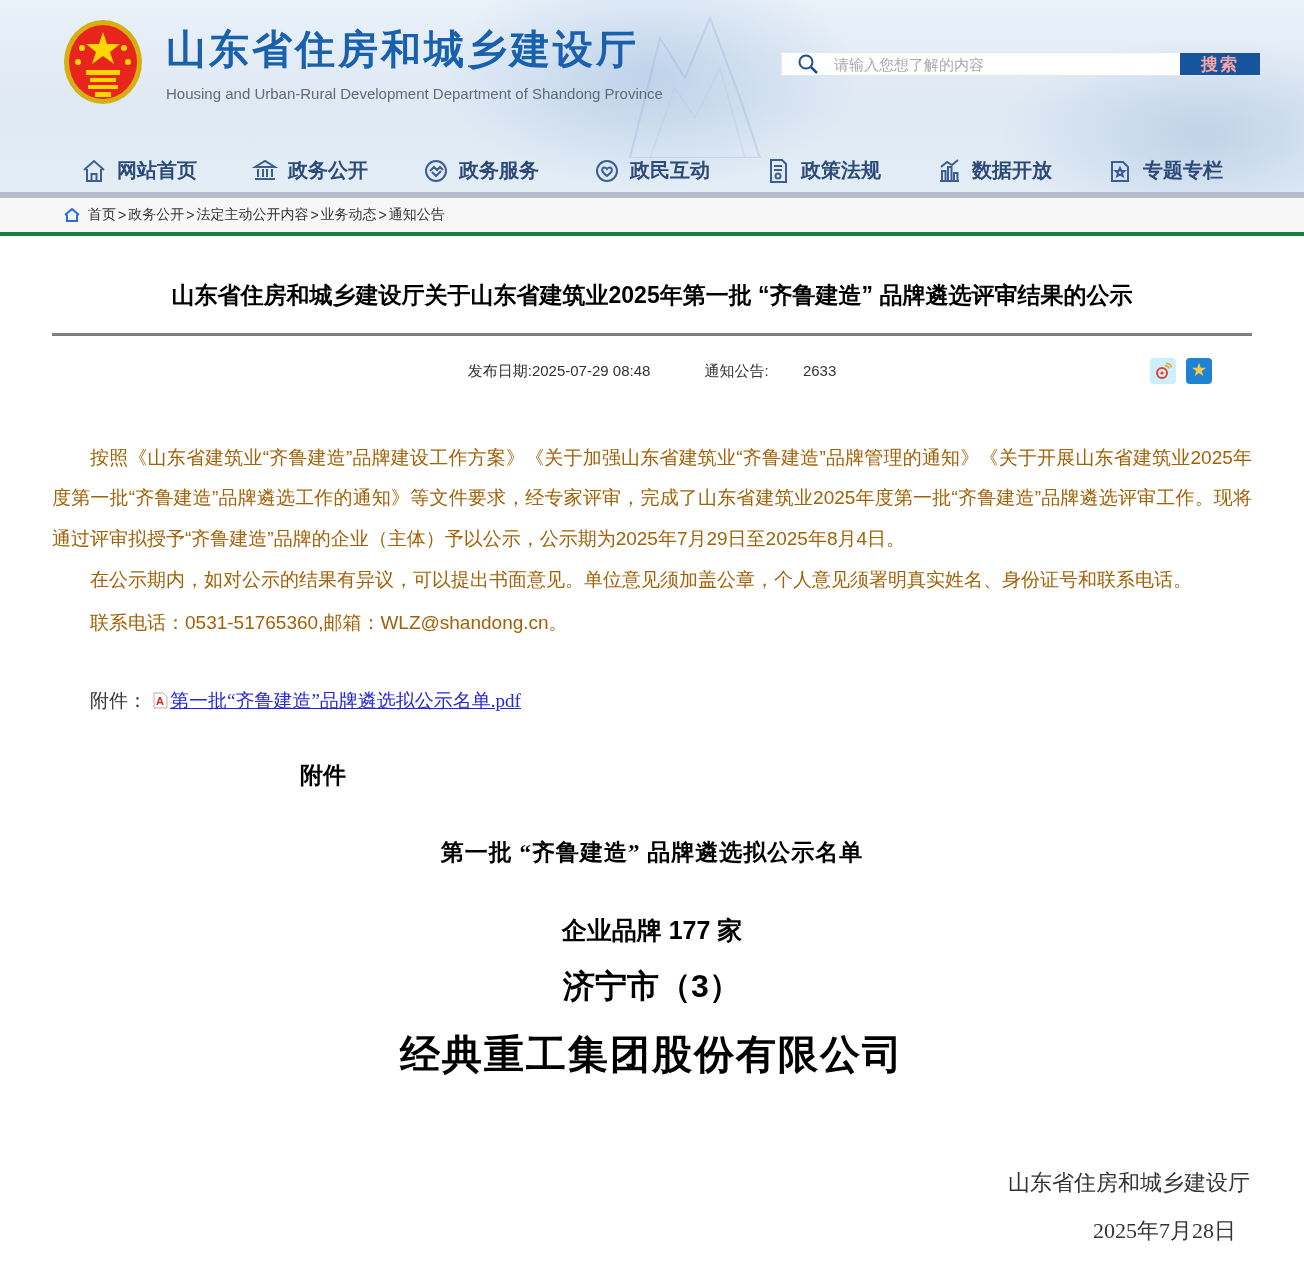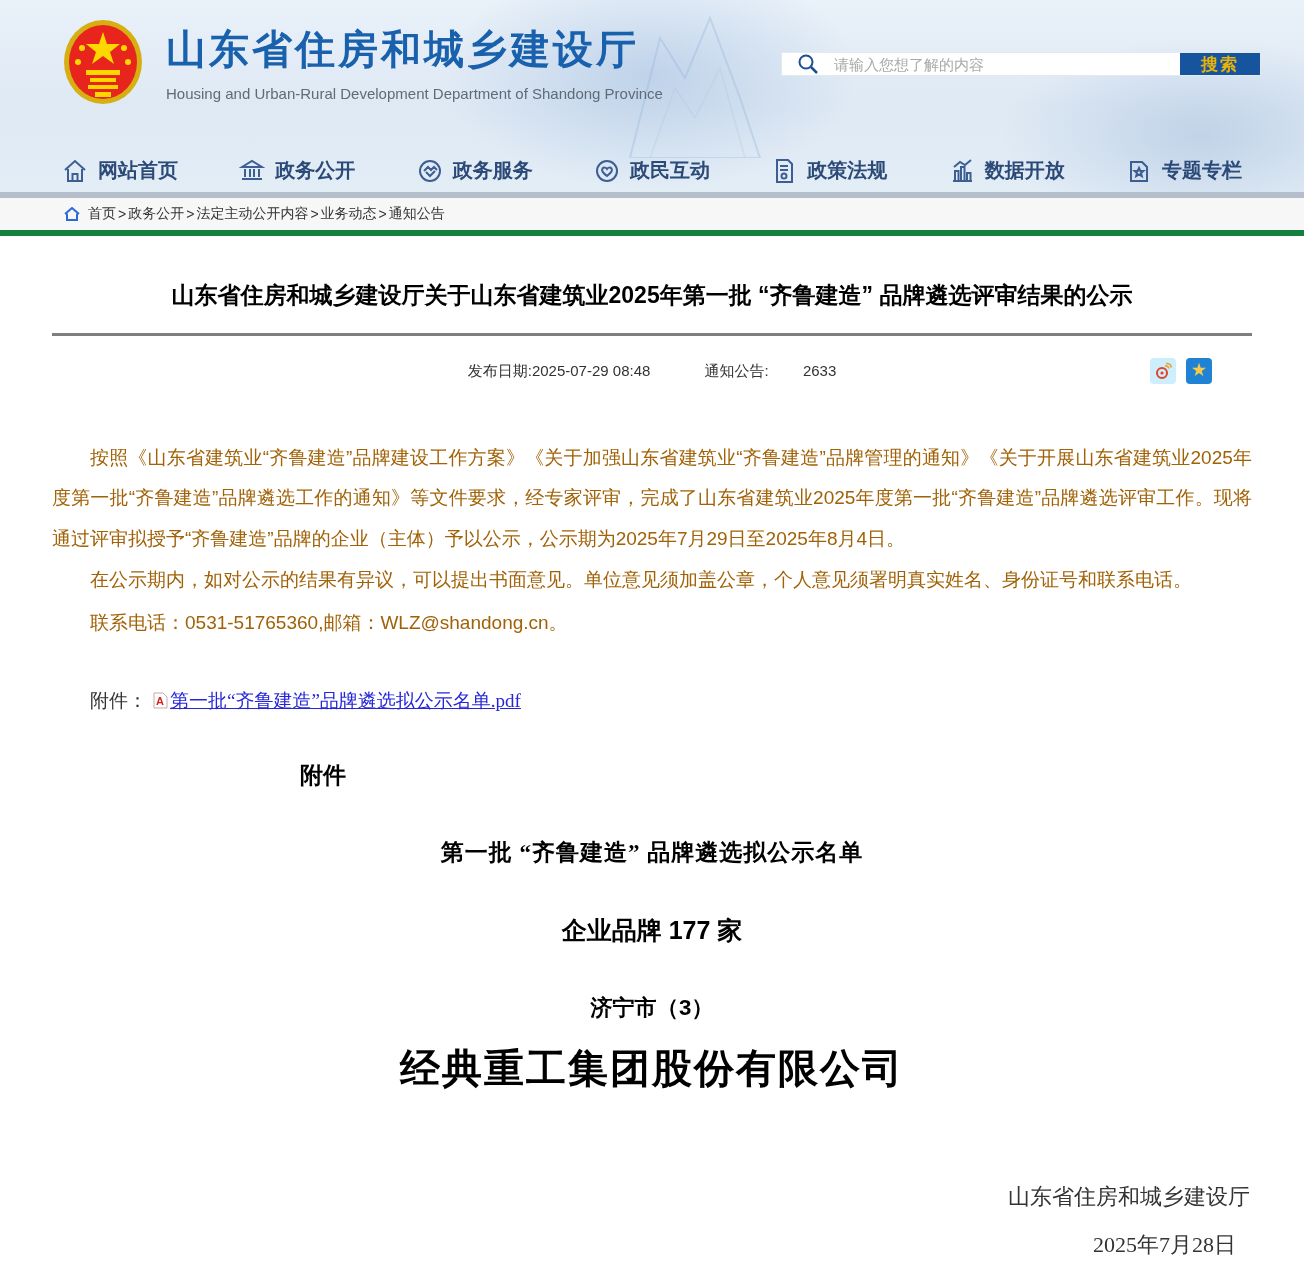--- a/index.html
+++ b/index.html
@@ -18,33 +18,33 @@
   .banner-left { position:absolute; left:62px; top:18px; display:flex; align-items:center; gap:22px; }
   .emblem { width:82px; height:88px; flex:0 0 auto; }
   .site-title { font-size:40px; font-weight:bold; color:#1961ac; letter-spacing:3px; }
   .site-sub { font-size:15px; color:#5f6b78; margin-top:8px; }
 
   .search { position:absolute; right:44px; top:53px; width:478px; height:22px; display:flex;
     background:#fff; box-shadow:0 0 0 1px #e3e9f0; }
   .search .s-icon { width:52px; display:flex; align-items:center; justify-content:center; }
   .search input { flex:1; border:none; outline:none; font-size:15px; color:#333; }
   .search input::placeholder { color:#a9a9a9; }
-  .search button { width:80px; border:none; background:#17549e; color:#eab308; font-size:17px;
+  .search button { width:80px; border:none; background:#17549e; color:#fca5a5; font-size:17px;
     font-weight:bold; cursor:pointer; letter-spacing:2px; }
 
   nav { position:absolute; left:0; bottom:8px; width:100%; display:flex;
-    justify-content:space-between; padding:0 62px; }
+    justify-content:space-between; padding:0 81px; }
   .nav-item { display:flex; align-items:center; gap:10px; cursor:pointer; }
   .nav-item .nv-icon { color:#3c5e92; display:flex; }
   .nav-item .nv-label { font-size:20px; font-weight:bold; color:#2c4a77; }
 
   .gray-bar { width:100%; height:6px; background:#b5bfcb; }
 
   
-  .breadcrumb { width:100%; height:38px; background:#f7f7f7; border-bottom:6px solid #15803d;
+  .breadcrumb { width:100%; height:38px; background:#f7f7f7; border-bottom:4px solid #15803d;
     display:flex; align-items:center; padding-left:64px; font-size:14px; color:#333; gap:2px; }
   .breadcrumb .bc-home { display:flex; margin-right:6px; }
   .crumb { cursor:pointer; }
   .bc-sep { color:#333; }
 
   
   .content { width:1200px; margin:0 auto; padding-top:42px; }
   .art-title { text-align:center; font-size:23px; font-weight:bold; color:#000; line-height:1.5; }
   .title-rule { border:none; border-top:3px solid #7f7f7f; margin-top:20px; }
 
@@ -67,22 +67,22 @@
     color:#333; text-indent:2em; display:flex; align-items:center; }
   .pdf-icon { display:inline-flex; margin:0 2px 0 6px; }
   .attach-link { color:#2626d9; text-decoration:underline; cursor:pointer; text-indent:0; }
 
   
   .pdf-preview { margin-top:46px; color:#000; }
   .pdf-heading { margin-left:248px; font-size:23px; font-weight:bold; }
   .pdf-title { text-align:center; margin-top:46px; font-family:"Liberation Serif", serif;
     font-size:23px; font-weight:bold; letter-spacing:1px; }
   .pdf-subtitle { text-align:center; margin-top:46px; font-size:25px; font-weight:bold; }
-  .pdf-city { text-align:center; margin-top:46px; font-family:Liberation Mono, monospace;
-    font-size:22px; font-weight:bold; }
+  .pdf-city { text-align:center; margin-top:18px; font-family:Liberation Sans, sans-serif;
+    font-size:32px; font-weight:bold; }
   .pdf-company { text-align:center; margin-top:18px; font-family:"Liberation Serif", serif;
     font-size:40px; font-weight:600; letter-spacing:2px; }
 
   .signature { margin-top:86px; text-align:right; font-family:"Liberation Serif", serif;
     font-size:22px; color:#333; padding-right:2px; }
   .sign-date { margin-top:18px; text-align:right; font-family:"Liberation Serif", serif;
     font-size:22px; color:#333; padding-right:16px; }
 </style>
 </head>
 <body>

